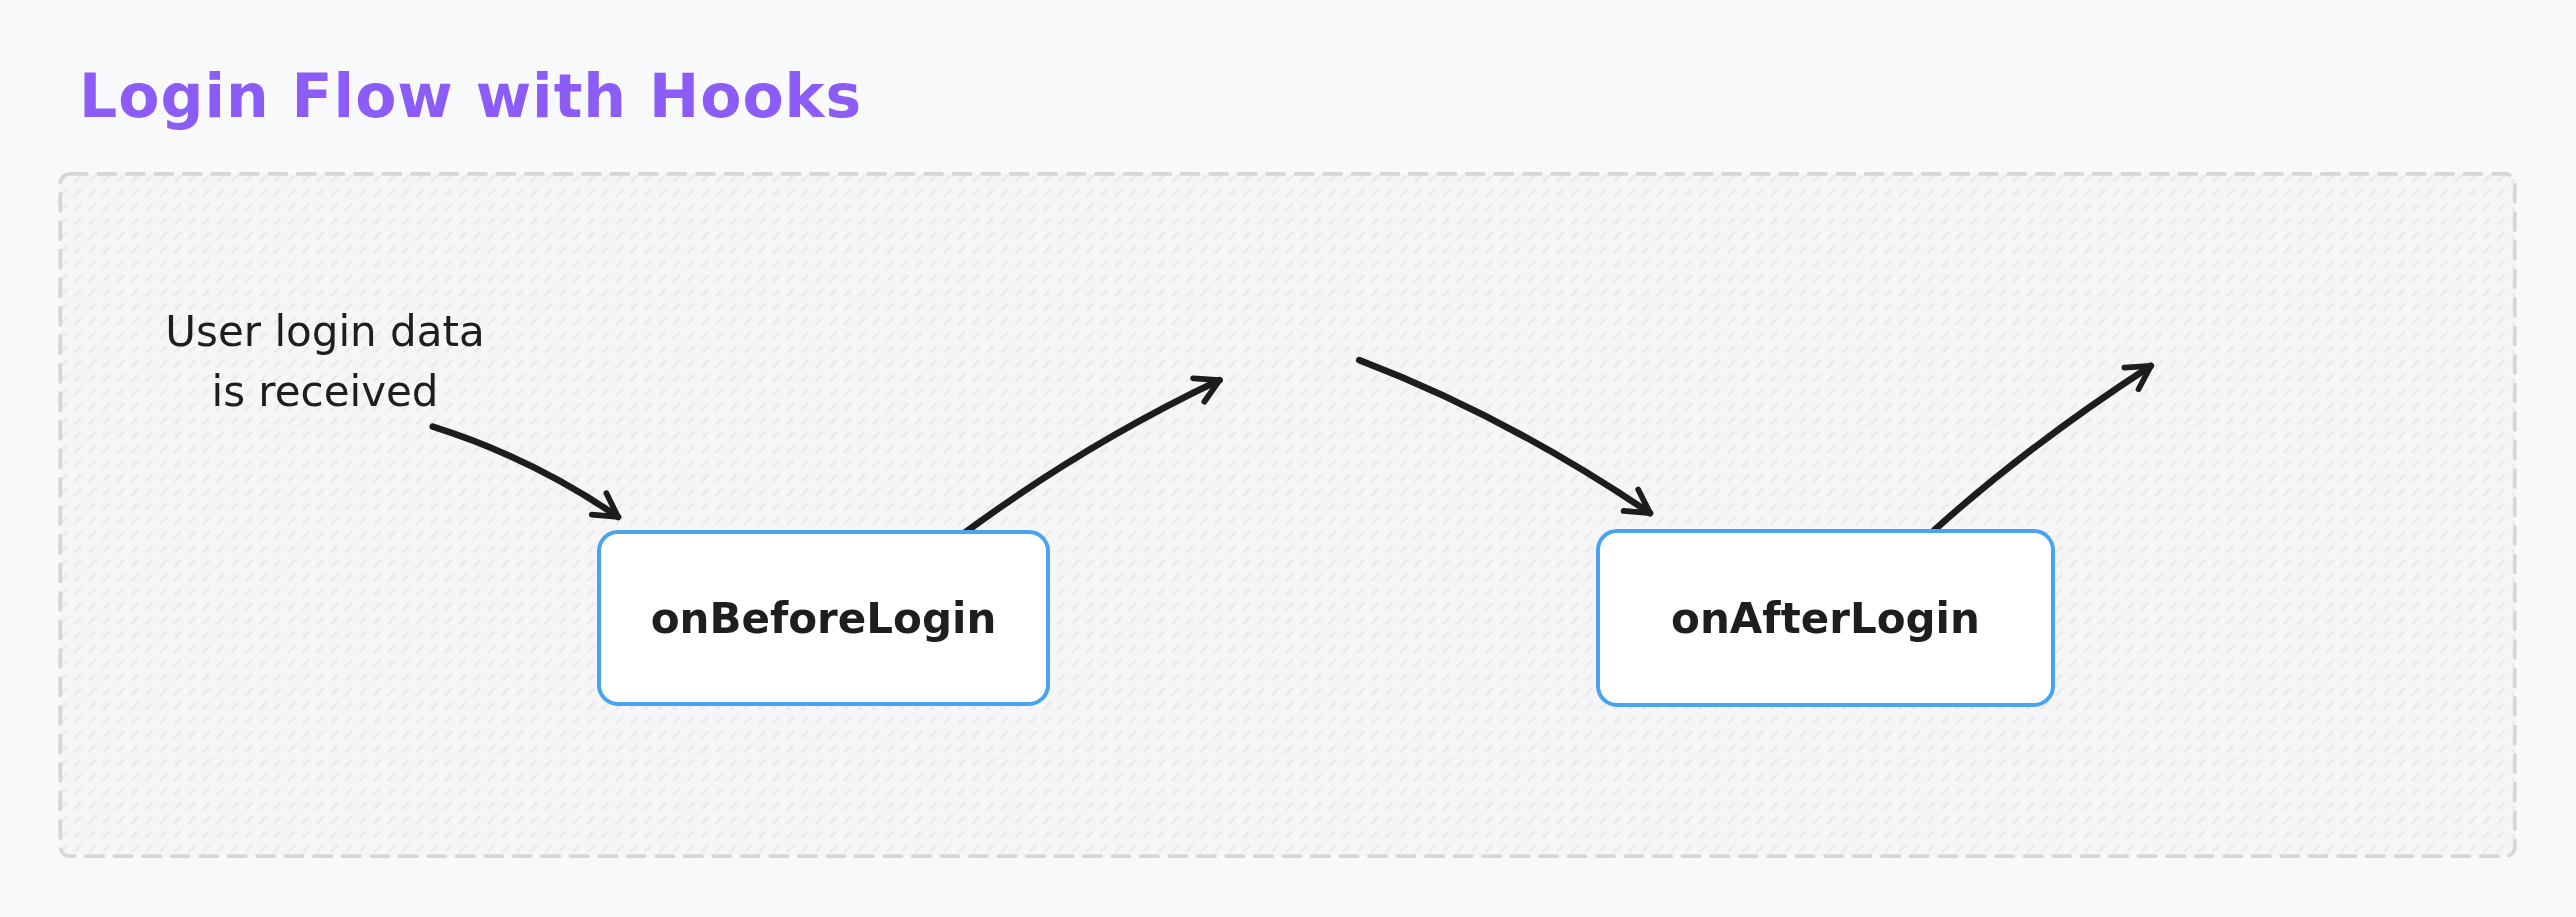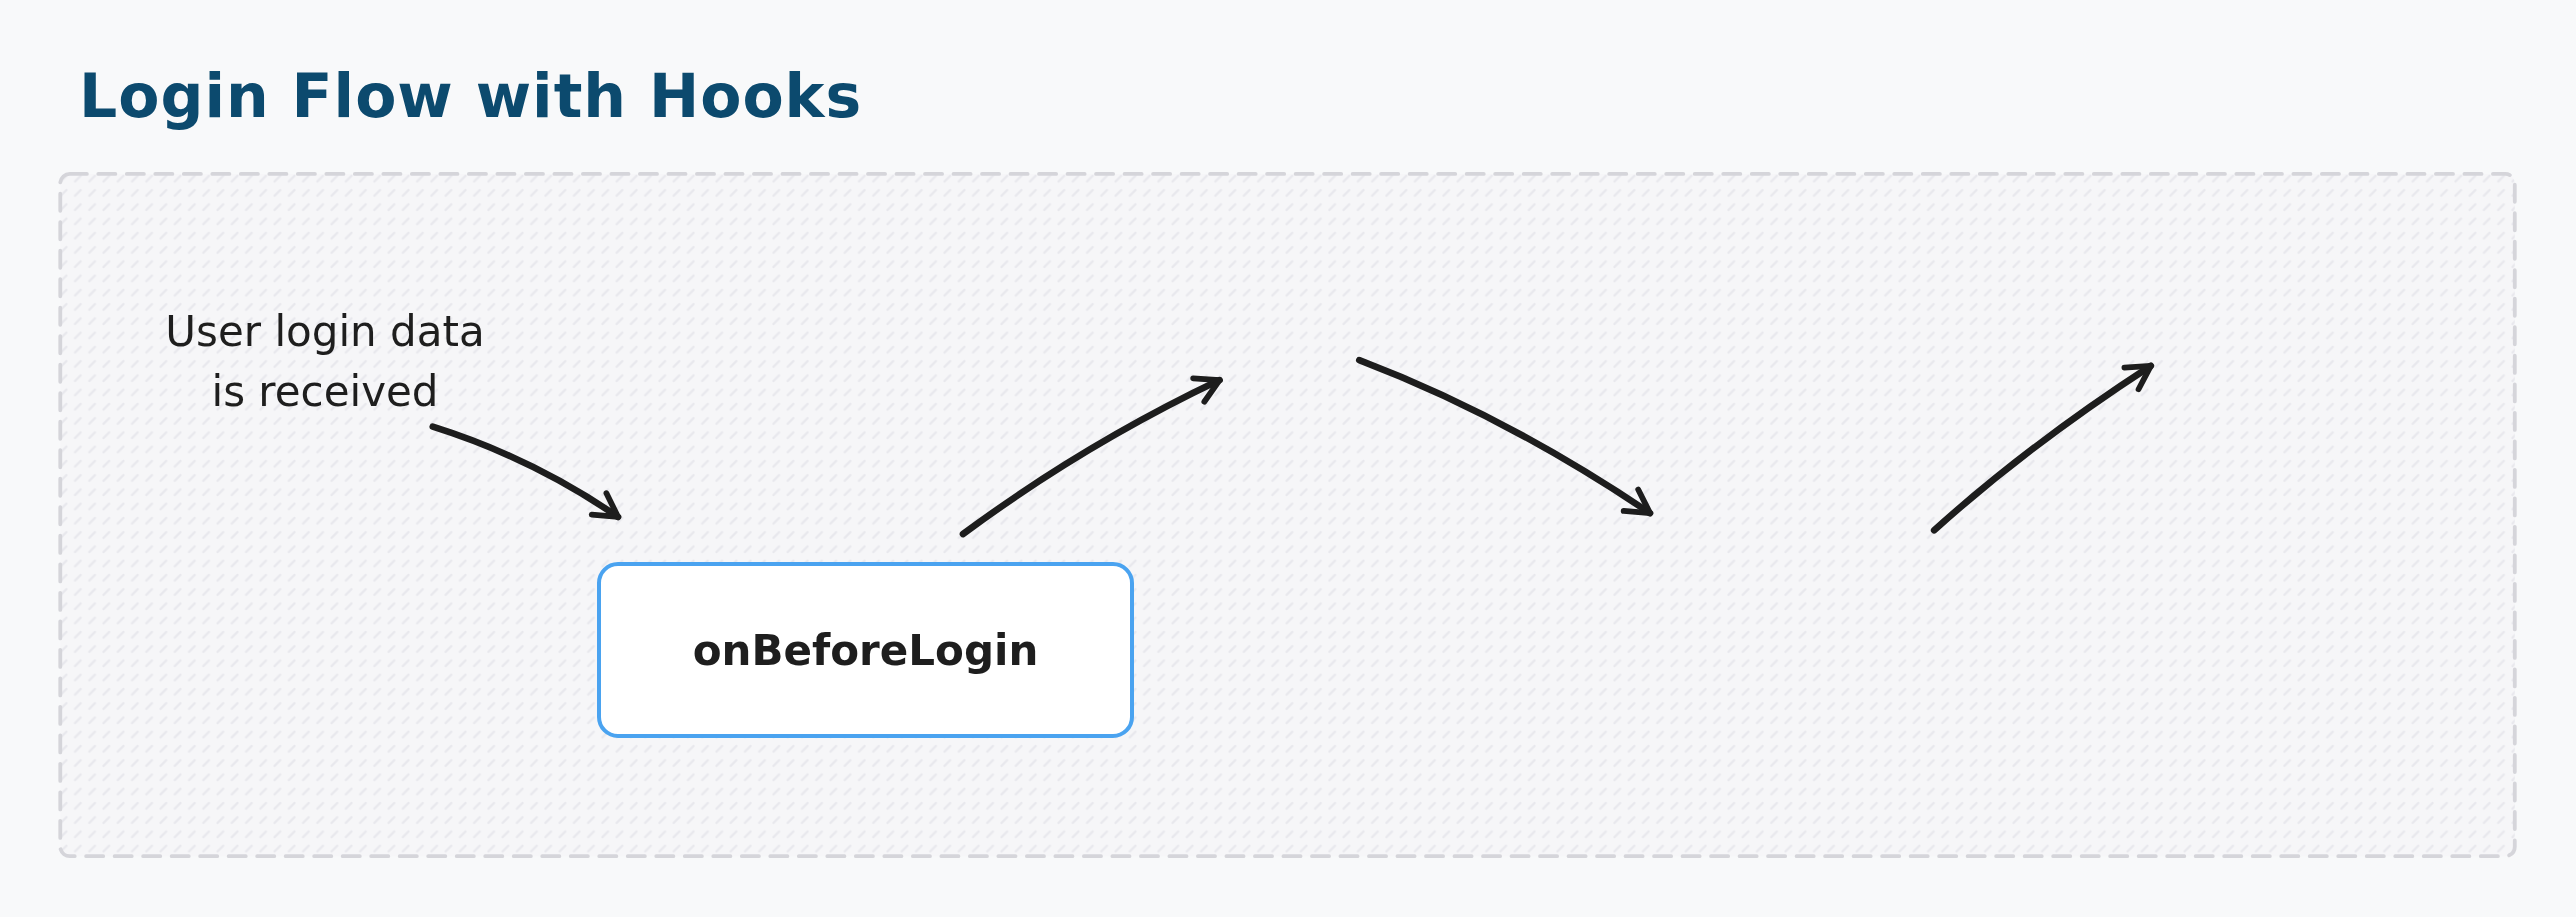--- a/index.html
+++ b/index.html
@@ -24,39 +24,39 @@
     top: 0;
     width: 2576px;
     height: 917px;
   }
   .diagram-title {
     position: absolute;
     left: 79px;
     top: 61px;
     font-size: 60px;
     font-weight: 700;
-    color: #0c4a6e;
+    color: #8b5cf6;
     letter-spacing: 1px;
     white-space: nowrap;
   }
   .node {
     position: absolute;
     box-sizing: border-box;
     background: #ffffff;
     border: 4.8px solid #4aa3f0;
     border-radius: 21px;
     display: flex;
     align-items: center;
     justify-content: center;
     font-size: 42px;
     font-weight: 700;
     color: #1e1e1e;
     white-space: nowrap;
   }
-  .node-onbeforelogin { left: 597px; top: 530px; width: 537px; height: 176px; margin-top: 32px; }
+  .node-onbeforelogin { left: 597px; top: 530px; width: 453px; height: 176px; }
   .node-onafterlogin  { left: 1596px; top: 529px; width: 459px; height: 178px; }
   .note {
     position: absolute;
     font-size: 42px;
     font-weight: 400;
     color: #1e1e1e;
     text-align: center;
     line-height: 1.42;
     white-space: nowrap;
   }
@@ -94,15 +94,18 @@
   <div class="note note-received">
     <span>User login data</span>
     <span>is received</span>
   </div>
 
 
 
   <div class="node node-onbeforelogin">
     <span>onBeforeLogin</span>
   </div>
+  <div class="node node-onafterlogin">
+    <span>onAfterLogin</span>
+  </div>
 
 </div>
 
 
 </body></html>

